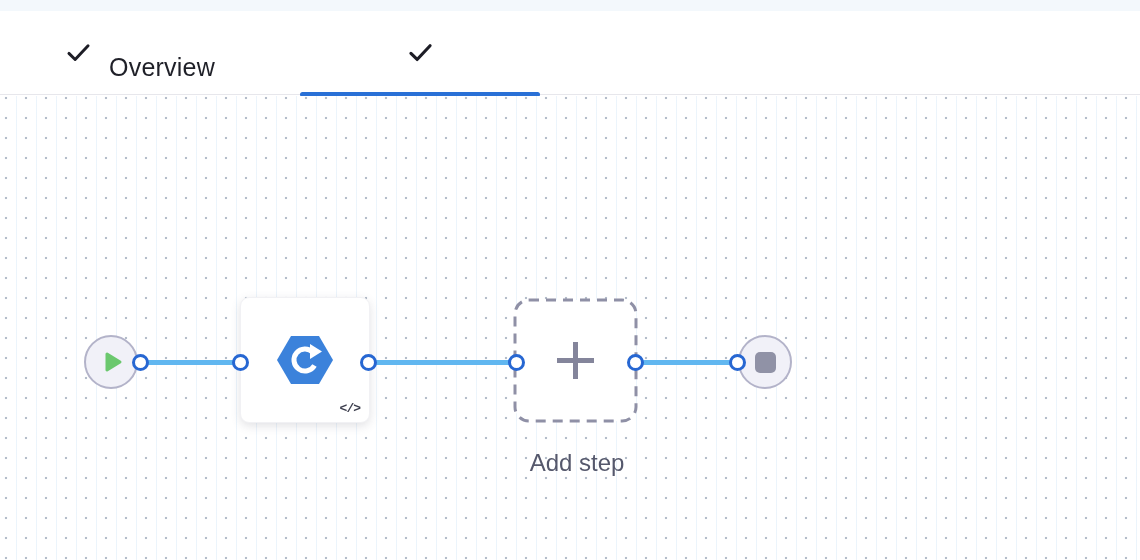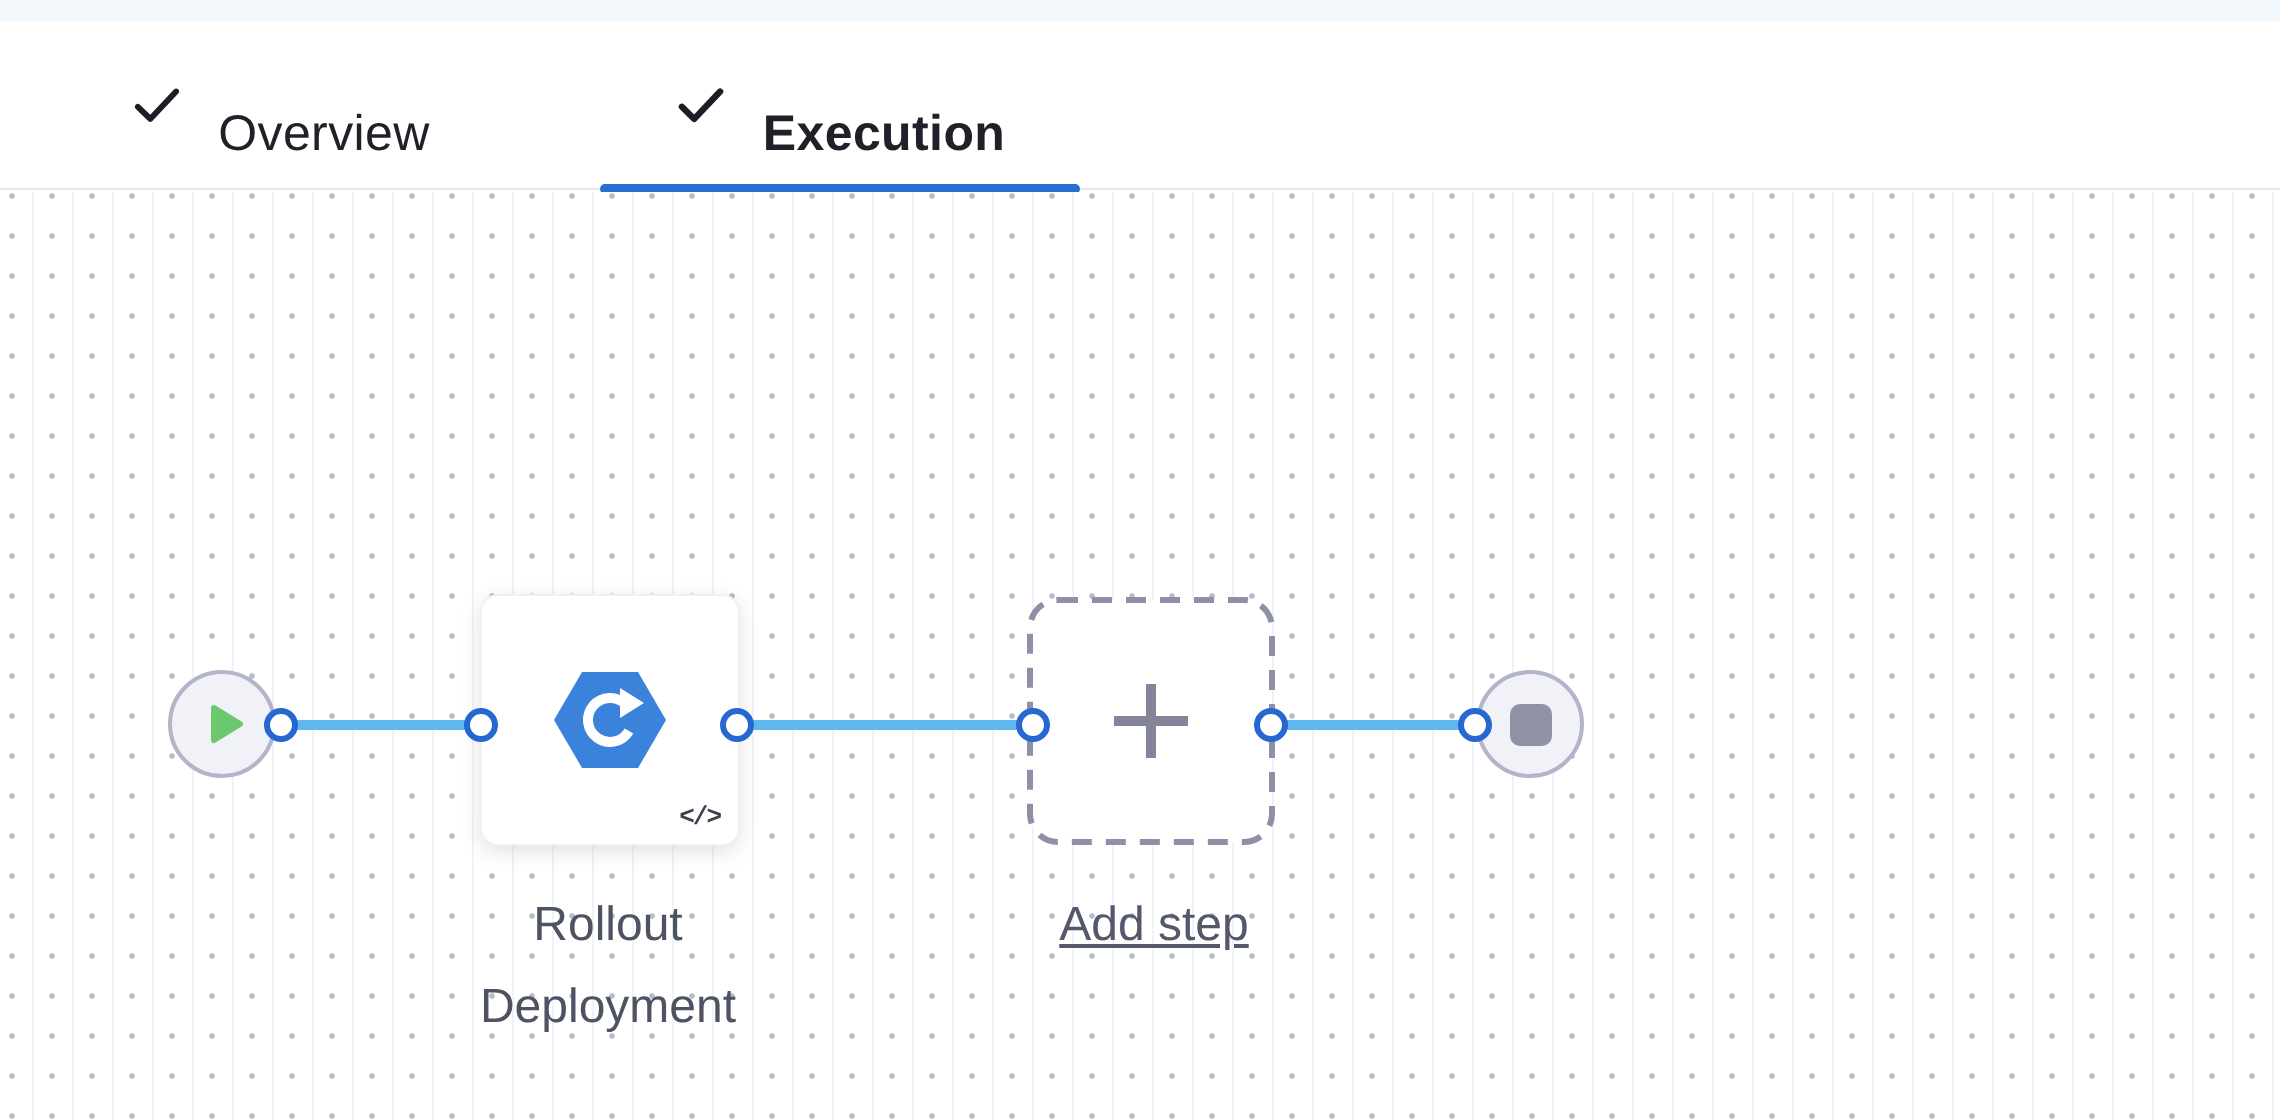--- a/index.html
+++ b/index.html
@@ -65,39 +65,38 @@
     position:absolute;right:9px;bottom:6px;font-size:13px;font-weight:700;
     color:#3d3f4e;letter-spacing:-1px;font-family:"Liberation Mono",monospace;
   }
   .add-step-box{
     position:absolute;left:513px;top:202px;width:125px;height:125px;z-index:2;cursor:pointer;
   }
   .node-label{
     position:absolute;text-align:center;font-size:24px;color:#4f5263;line-height:41px;z-index:2;
   }
   .label-step{left:224px;top:346px;width:160px;}
-  .label-add{left:467px;top:346px;width:220px;color:#55586c;text-decoration:underline;}
+  .label-add{left:467px;top:346px;width:220px;color:#55586c;}
 </style>
 </head>
 <body>
 
 <div class="stage-strip"></div>
 
 <div class="tabbar">
   <div class="tab">
     <svg class="check-icon" viewBox="0 0 24 24" fill="none">
       <path d="M3.5 12.8 L9 18.2 L20.5 6" stroke="#1d1d26" stroke-width="2.6" stroke-linecap="round" stroke-linejoin="round"></path>
     </svg>
     <span class="tab-label">Overview</span>
   </div>
   <div class="tab active">
     <svg class="check-icon" viewBox="0 0 24 24" fill="none">
       <path d="M3.5 12.8 L9 18.2 L20.5 6" stroke="#1d1d26" stroke-width="2.8" stroke-linecap="round" stroke-linejoin="round"></path>
     </svg>
-    <span class="tab-label">Execution</span>
   </div>
 </div>
 
 <div class="canvas">
 
   <div class="edge" style="left:140px;width:100px;"></div>
   <div class="edge" style="left:368px;width:148px;"></div>
   <div class="edge" style="left:635px;width:102px;"></div>
 
   <div class="round-node" style="left:84px;">
@@ -129,15 +128,14 @@
     <div class="stop-square"></div>
   </div>
 
   <div class="port" style="left:131.5px;"></div>
   <div class="port" style="left:231.5px;"></div>
   <div class="port" style="left:359.5px;"></div>
   <div class="port" style="left:507.5px;"></div>
   <div class="port" style="left:626.5px;"></div>
   <div class="port" style="left:728.5px;"></div>
 
-  <div class="node-label label-step">Rollout Deployment</div>
   <div class="node-label label-add">Add step</div>
 </div>
 
 </body></html>

